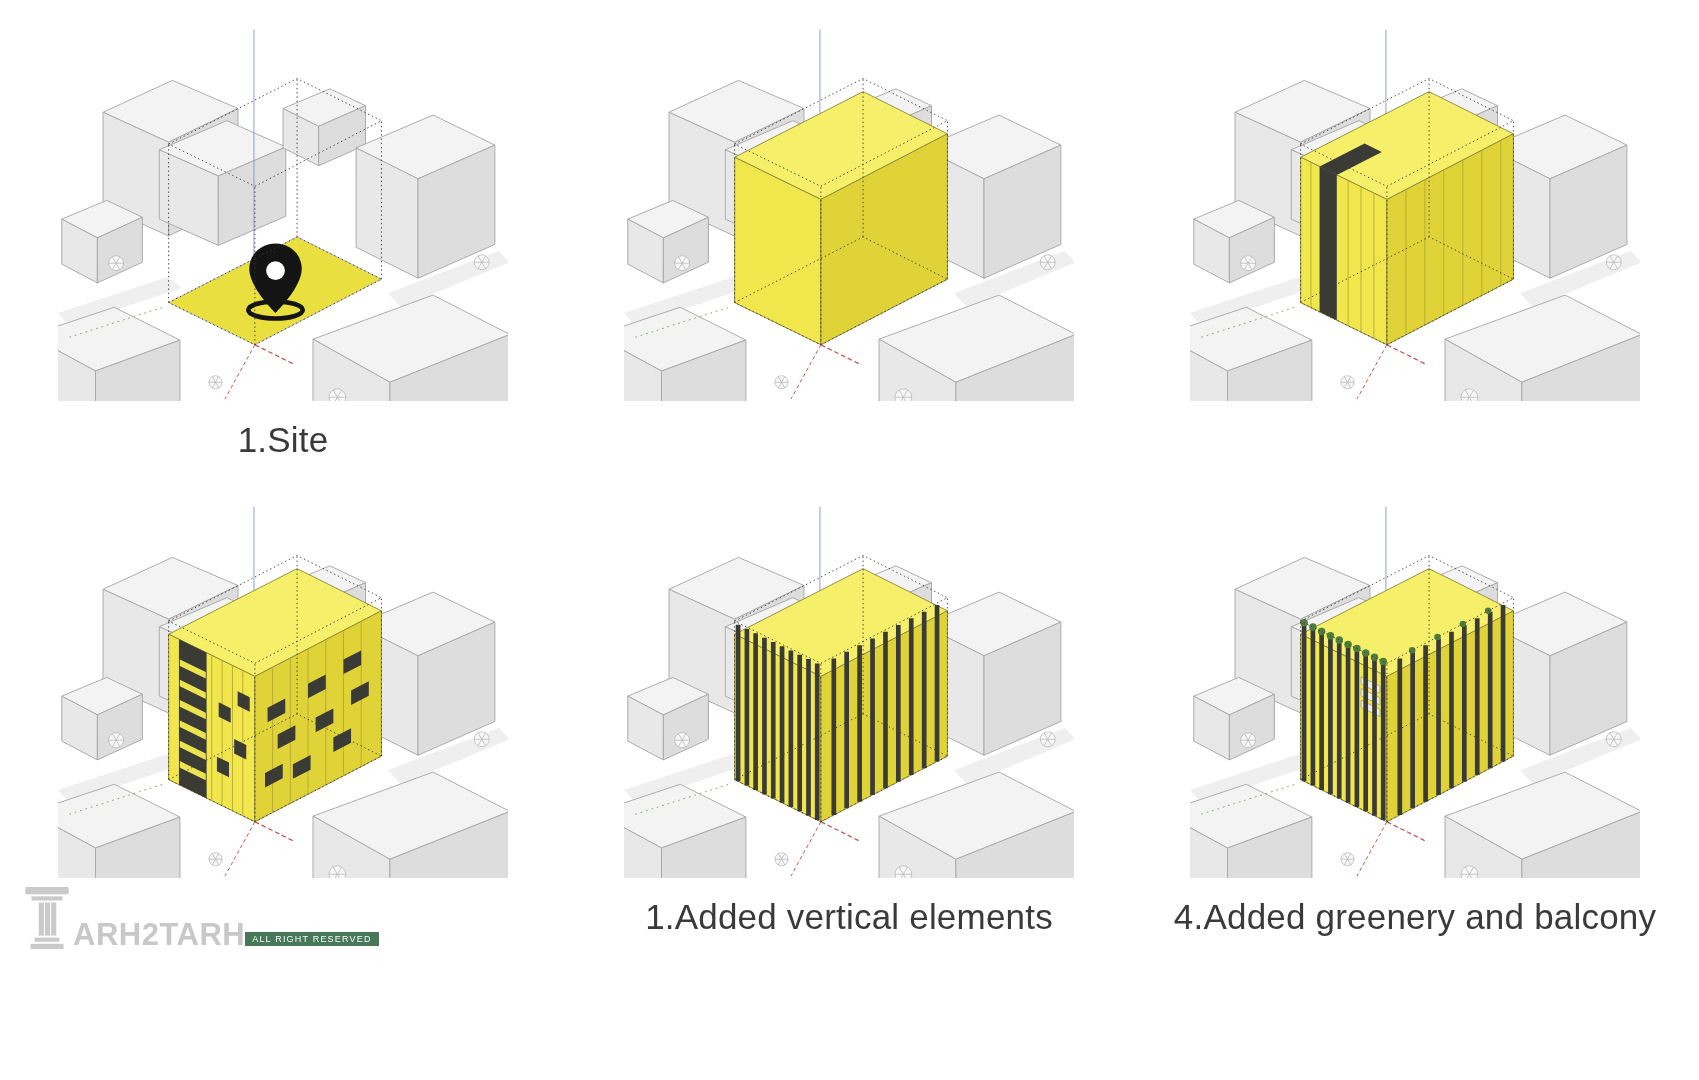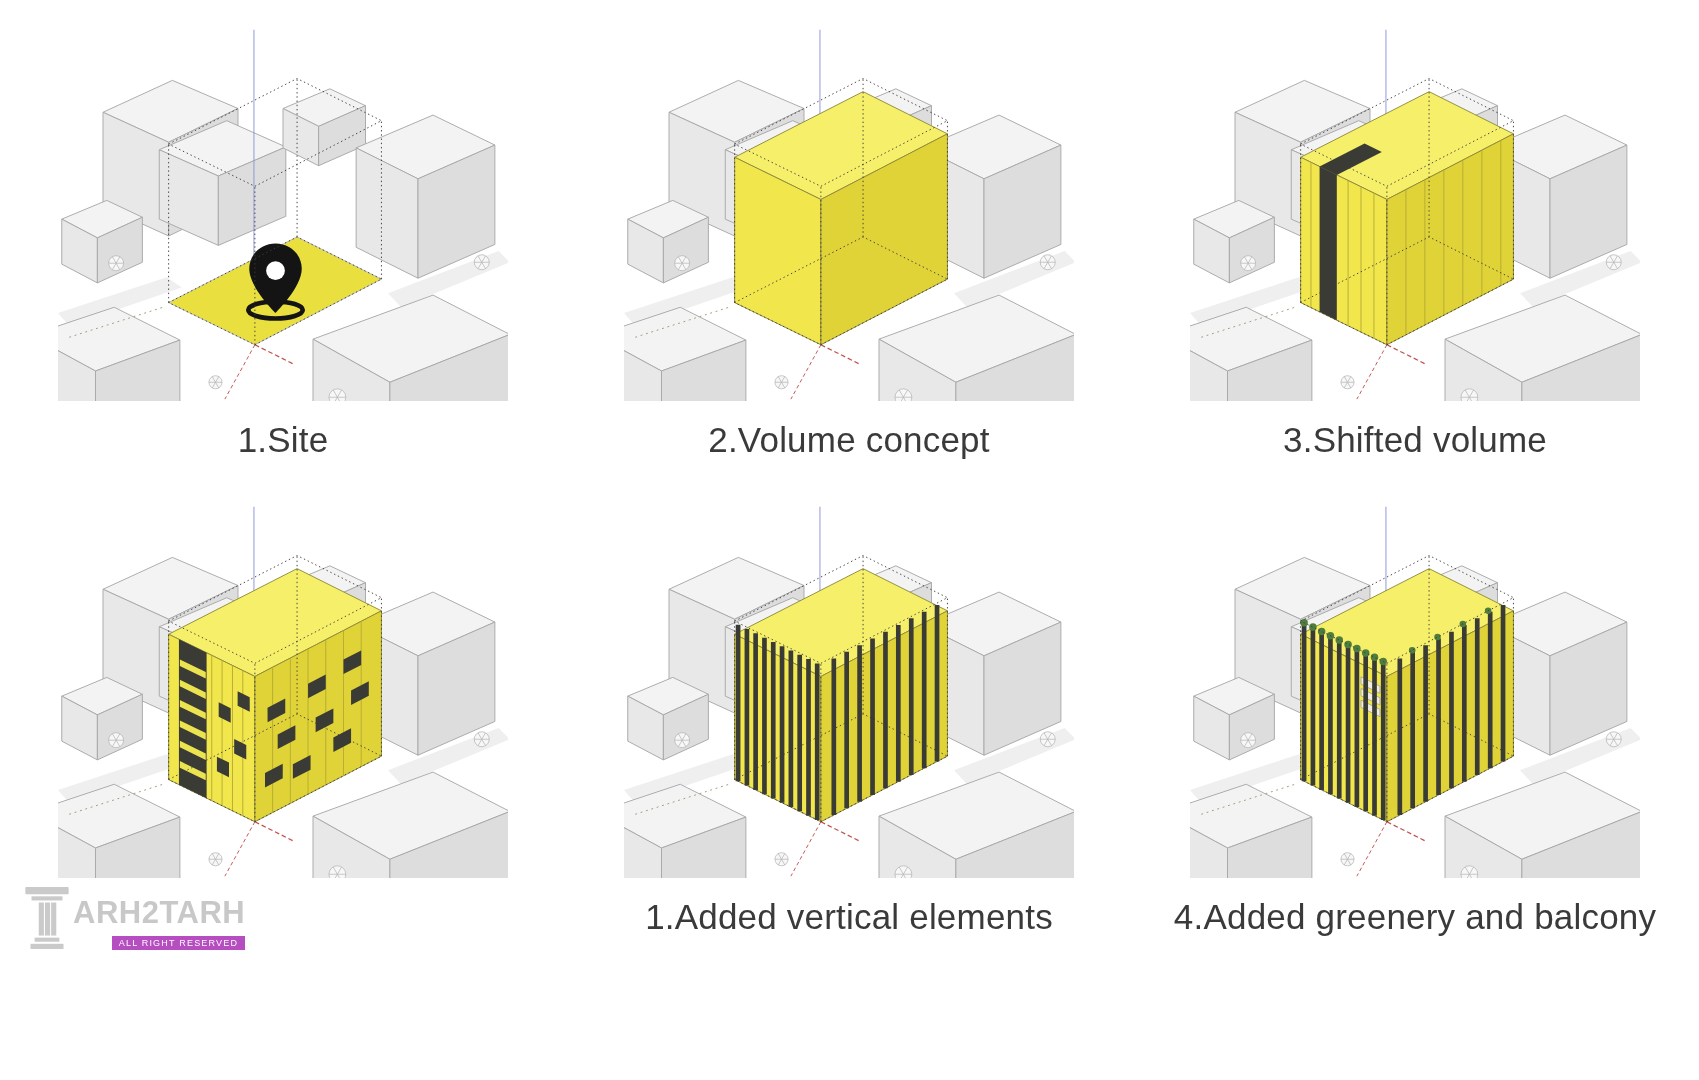--- a/index.html
+++ b/index.html
@@ -6,23 +6,23 @@
             font-family:"Liberation Sans", sans-serif;}
   .canvas{position:relative;width:1699px;height:760px;background:#ffffff;}
   .grid{position:relative;z-index:1;display:grid;grid-template-columns:repeat(3,566px);
         row-gap:40px;padding-top:26px;}
   .panel{display:flex;flex-direction:column;align-items:center;margin:0;}
   svg.render{width:450px;height:375px;display:block;}
   .caption{margin-top:16px;font-size:35px;line-height:1.3;color:#3a3a3a;text-align:center;
            letter-spacing:0.2px;}
   .watermark{position:absolute;left:24px;top:886px;z-index:0;display:flex;align-items:flex-end;
              gap:3px;opacity:0.78;}
-  .wm-text{display:flex;flex-direction:column;align-items:flex-end;}
+  .wm-text{display:flex;flex-direction:row;align-items:center;}
   .brand{font-size:31px;font-weight:bold;color:#b9b9b9;letter-spacing:0.5px;line-height:1;}
-  .tagline{font-size:9px;letter-spacing:1.2px;color:#fdfdfd;background:#a21caf;
+  .tagline{font-size:9px;letter-spacing:1.2px;color:#fdfdfd;background:#14532d;
            padding:2px 7px;margin-top:8px;white-space:nowrap;}
 </style>
 </head>
 <body>
 
 <div class="canvas">
 
   <div class="grid">
 
     <figure class="panel">
@@ -178,21 +178,20 @@
           </g>
           <g>
             <polygon points="118.0,295.0 255.0,225.0 345.0,270.0 210.0,340.0" fill="none" stroke="#3c3c3c" stroke-width="1" stroke-dasharray="1.5 3"></polygon>
             <polygon points="118.0,126.0 255.0,56.0 345.0,101.0 210.0,171.0" fill="none" stroke="#3c3c3c" stroke-width="1" stroke-dasharray="1.5 3"></polygon>
             <line x1="118.0" y1="295.0" x2="118.0" y2="126.0" fill="none" stroke="#3c3c3c" stroke-width="1" stroke-dasharray="1.5 3"></line>
             <line x1="255.0" y1="225.0" x2="255.0" y2="56.0" fill="none" stroke="#3c3c3c" stroke-width="1" stroke-dasharray="1.5 3"></line>
             <line x1="345.0" y1="270.0" x2="345.0" y2="101.0" fill="none" stroke="#3c3c3c" stroke-width="1" stroke-dasharray="1.5 3"></line>
             <line x1="210.0" y1="340.0" x2="210.0" y2="171.0" fill="none" stroke="#3c3c3c" stroke-width="1" stroke-dasharray="1.5 3"></line>
           </g>
         </svg>
-      <figcaption class="caption">2.Volume concept</figcaption>
     </figure>
 
     <figure class="panel">
       <svg class="render" viewBox="0 0 480 400">
           <g>
             <polygon points="0.0,306.0 116.0,268.0 132.0,279.0 12.0,320.0" fill="#efefef"></polygon>
             <polygon points="352.0,285.0 470.0,240.0 482.0,252.0 366.0,300.0" fill="#efefef"></polygon>
             <polygon points="48.0,92.0 122.0,58.0 192.0,88.0 118.0,124.0" fill="#f3f3f3" stroke="#a8a8a8" stroke-width="1" stroke-linejoin="round"></polygon>
             <polygon points="48.0,92.0 118.0,124.0 118.0,224.0 48.0,192.0" fill="#e8e8e8" stroke="#a8a8a8" stroke-width="1" stroke-linejoin="round"></polygon>
             <polygon points="118.0,124.0 192.0,88.0 192.0,188.0 118.0,224.0" fill="#dddddd" stroke="#a8a8a8" stroke-width="1" stroke-linejoin="round"></polygon>
@@ -270,21 +269,20 @@
           </g>
           <g>
             <polygon points="118.0,295.0 255.0,225.0 345.0,270.0 210.0,340.0" fill="none" stroke="#3c3c3c" stroke-width="1" stroke-dasharray="1.5 3"></polygon>
             <polygon points="118.0,126.0 255.0,56.0 345.0,101.0 210.0,171.0" fill="none" stroke="#3c3c3c" stroke-width="1" stroke-dasharray="1.5 3"></polygon>
             <line x1="118.0" y1="295.0" x2="118.0" y2="126.0" fill="none" stroke="#3c3c3c" stroke-width="1" stroke-dasharray="1.5 3"></line>
             <line x1="255.0" y1="225.0" x2="255.0" y2="56.0" fill="none" stroke="#3c3c3c" stroke-width="1" stroke-dasharray="1.5 3"></line>
             <line x1="345.0" y1="270.0" x2="345.0" y2="101.0" fill="none" stroke="#3c3c3c" stroke-width="1" stroke-dasharray="1.5 3"></line>
             <line x1="210.0" y1="340.0" x2="210.0" y2="171.0" fill="none" stroke="#3c3c3c" stroke-width="1" stroke-dasharray="1.5 3"></line>
           </g>
         </svg>
-      <figcaption class="caption">3.Shifted volume</figcaption>
     </figure>
 
     <figure class="panel">
       <svg class="render" viewBox="0 0 480 400">
           <g>
             <polygon points="0.0,306.0 116.0,268.0 132.0,279.0 12.0,320.0" fill="#efefef"></polygon>
             <polygon points="352.0,285.0 470.0,240.0 482.0,252.0 366.0,300.0" fill="#efefef"></polygon>
             <polygon points="48.0,92.0 122.0,58.0 192.0,88.0 118.0,124.0" fill="#f3f3f3" stroke="#a8a8a8" stroke-width="1" stroke-linejoin="round"></polygon>
             <polygon points="48.0,92.0 118.0,124.0 118.0,224.0 48.0,192.0" fill="#e8e8e8" stroke="#a8a8a8" stroke-width="1" stroke-linejoin="round"></polygon>
             <polygon points="118.0,124.0 192.0,88.0 192.0,188.0 118.0,224.0" fill="#dddddd" stroke="#a8a8a8" stroke-width="1" stroke-linejoin="round"></polygon>

